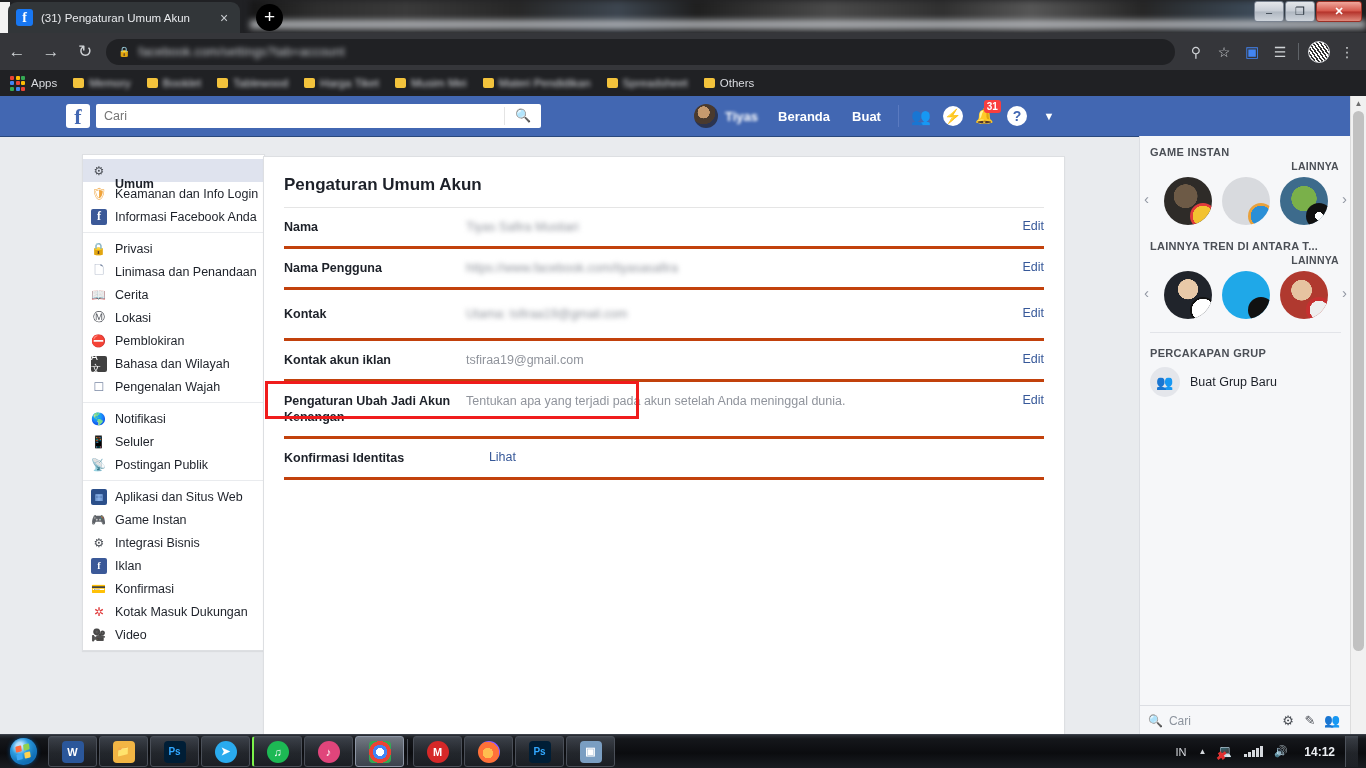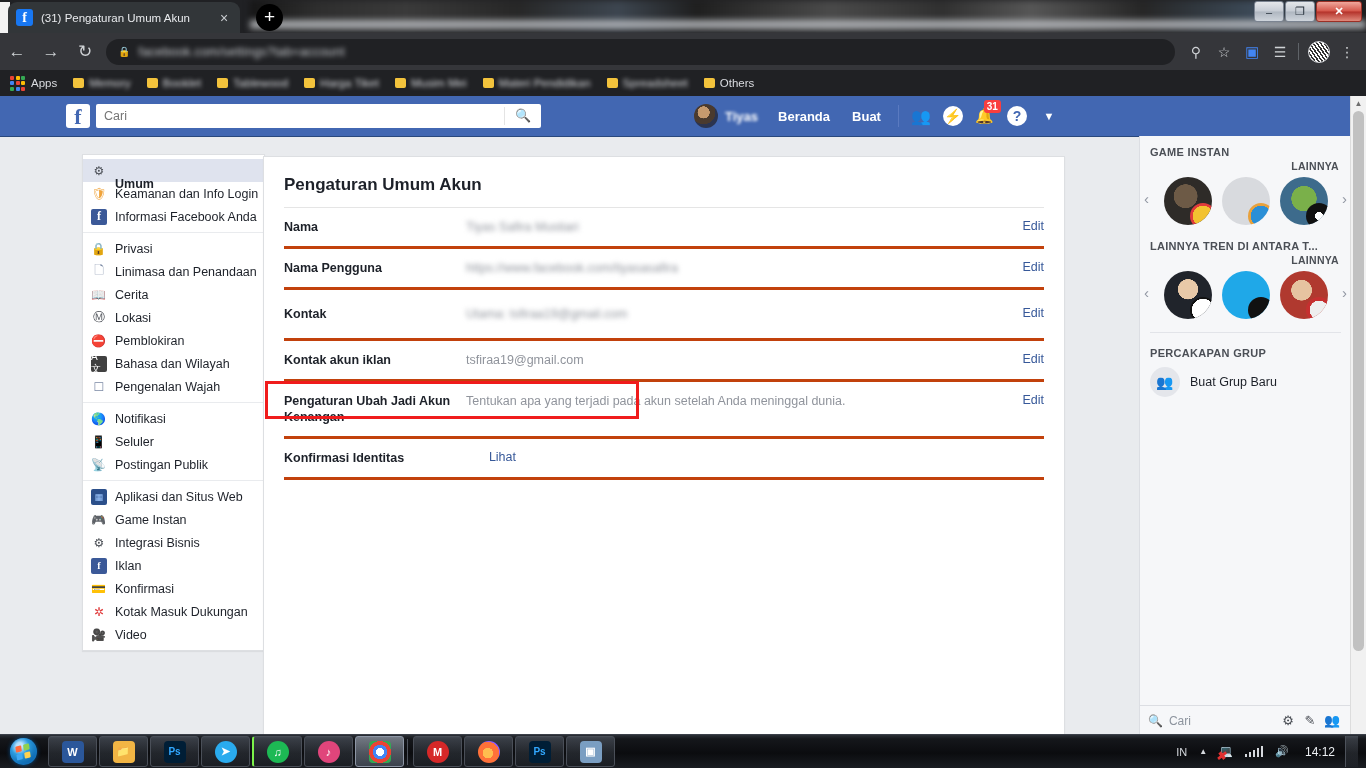--- a/index.html
+++ b/index.html
@@ -145,21 +145,21 @@
   .orb .flag i{display:block;border-radius:1px;}
   .tbtn{width:47px;height:29px;margin-left:2px;border:1px solid #4a4f58;border-radius:3px;
     background:linear-gradient(180deg,rgba(120,130,145,.38),rgba(30,34,40,.5));
     display:flex;align-items:center;justify-content:center;position:relative;}
   .tbtn.active{background:linear-gradient(180deg,rgba(190,200,215,.55),rgba(90,100,115,.55));border-color:#8d96a5;}
   .tbtn .gi{width:22px;height:22px;border-radius:4px;display:flex;align-items:center;justify-content:center;
     font-size:11px;font-weight:bold;color:#fff;}
   .tgroup-div{width:1px;height:26px;background:#4d525b;margin:0 3px;}
   .tray{margin-left:auto;display:flex;align-items:center;padding-right:8px;}
   .tray .ti{color:#d6d9de;font-size:11px;padding:0 6px;display:flex;align-items:center;}
-  .tray .clock{color:#eceff3;font-size:12px;padding:0 10px;}
+  .tray .clock{color:#eceff3;font-size:12px;padding:0 10px;font-weight:bold;}
   .showdesk{width:12px;height:31px;border-left:1px solid #4d525b;
     background:linear-gradient(180deg,rgba(140,150,165,.3),rgba(40,45,52,.3));}
   .netx{position:relative;}
   .netx .x{position:absolute;left:3px;top:4px;color:#e03030;font-size:12px;font-weight:bold;}
   .bars{display:flex;align-items:flex-end;gap:1.5px;height:11px;}
   .bars i{display:block;width:2.5px;background:#d6d9de;}
 </style>
 </head>
 <body>
 

